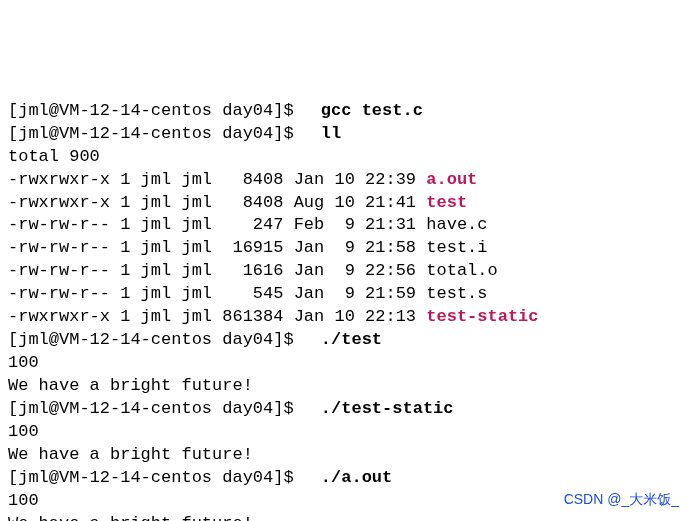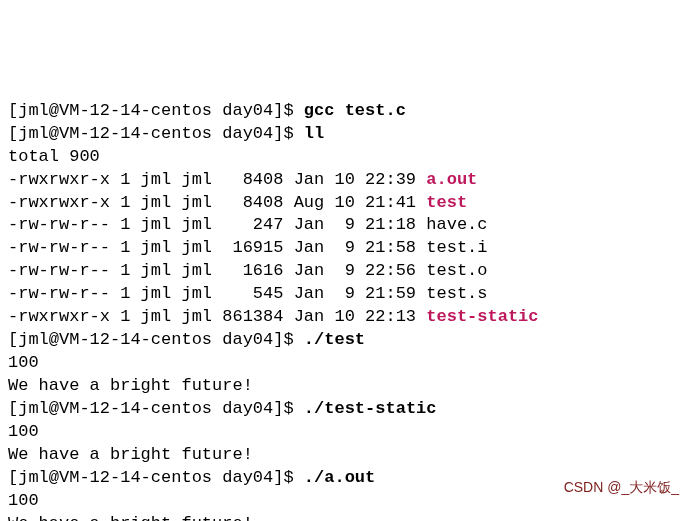--- a/index.html
+++ b/index.html
@@ -10,44 +10,44 @@
       font-size: 17px;
       line-height: 1.35;
       color: #000000;
       white-space: pre;
       position: relative;
       width: 689px;
       height: 521px;
       box-sizing: border-box;
     }
     .green { color: #be185d; font-weight: bold; }
-    .bold { font-weight: bold; }
+    .bold { font-weight: bold; margin-left: 17px; }
     .watermark {
       position: absolute;
-      bottom: 24px;
+      bottom: 12px;
       right: 10px;
-      color: #7f1d1d;
+      color: #1d4ed8;
       font-family: sans-serif;
       font-size: 14px;
       margin-left: 36px;
     }
   </style>
 </head>
 <body>
 
 
 
 <div><span>[jml@VM-12-14-centos day04]$ </span><span class="bold">gcc test.c</span>
 <span>[jml@VM-12-14-centos day04]$ </span><span class="bold">ll</span>
 <span>total 900</span>
 <span><span>-rwxrwxr-x 1 jml jml   8408 Jan 10 22:39 </span><span class="green">a.out</span></span>
 <span><span>-rwxrwxr-x 1 jml jml   8408 Aug 10 21:41 </span><span class="green">test</span></span>
-<span><span>-rw-rw-r-- 1 jml jml    247 Jan  9 21:18 </span><span>have.c</span></span>
+<span><span>-rw-rw-r-- 1 jml jml    247 Feb  9 21:31 </span><span>have.c</span></span>
 <span><span>-rw-rw-r-- 1 jml jml  16915 Jan  9 21:58 </span><span>test.i</span></span>
-<span><span>-rw-rw-r-- 1 jml jml   1616 Jan  9 22:56 </span><span>test.o</span></span>
+<span><span>-rw-rw-r-- 1 jml jml   1616 Jan  9 22:56 </span><span>total.o</span></span>
 <span><span>-rw-rw-r-- 1 jml jml    545 Jan  9 21:59 </span><span>test.s</span></span>
 <span><span>-rwxrwxr-x 1 jml jml 861384 Jan 10 22:13 </span><span class="green">test-static</span></span>
 <span>[jml@VM-12-14-centos day04]$ </span><span class="bold">./test</span>
 <span>100</span>
 <span>We have a bright future!</span>
 <span>[jml@VM-12-14-centos day04]$ </span><span class="bold">./test-static</span>
 <span>100</span>
 <span>We have a bright future!</span>
 <span>[jml@VM-12-14-centos day04]$ </span><span class="bold">./a.out</span>
 <span>100</span>

